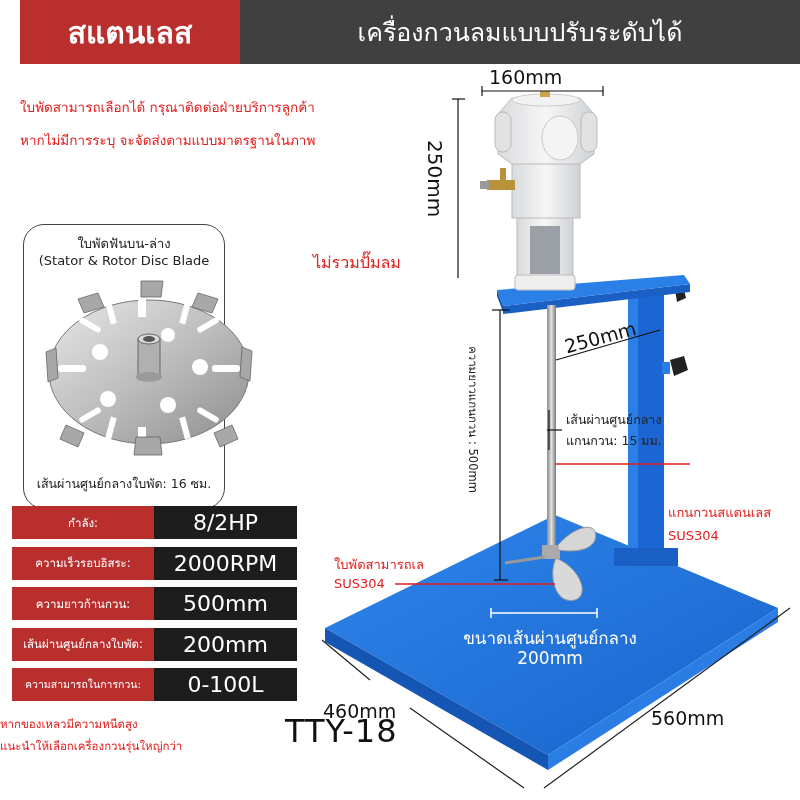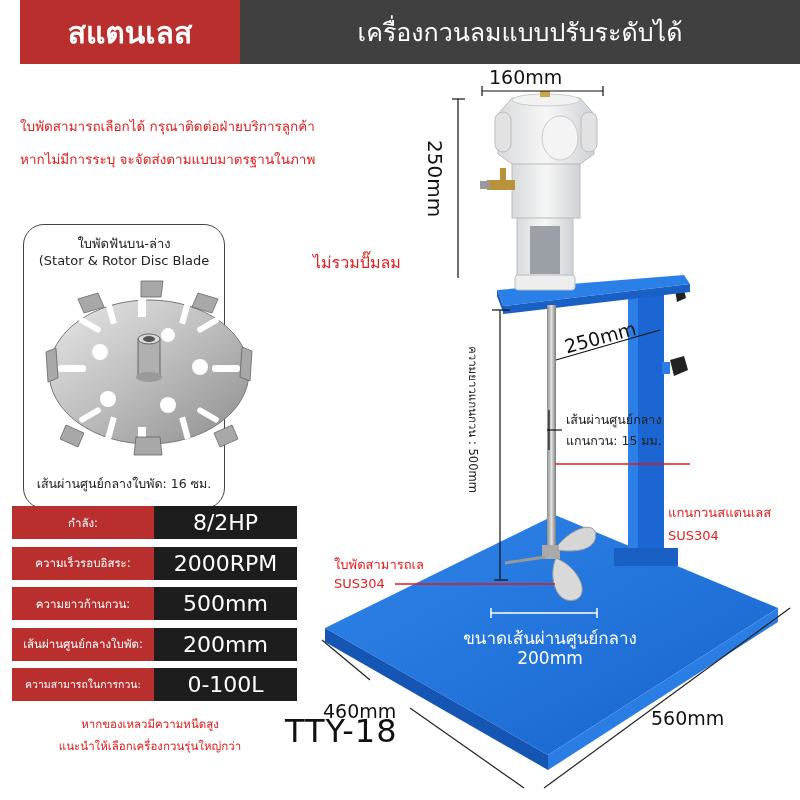--- a/index.html
+++ b/index.html
@@ -3,33 +3,33 @@
 <meta charset="utf-8">
 <style>
   * { box-sizing: border-box; margin: 0; padding: 0; }
   html, body { width: 800px; height: 800px; background: #ffffff; overflow: hidden; }
   body { position: relative; font-family: "DejaVu Sans", "Liberation Sans", sans-serif; color: #111; }
 
   .header { position: absolute; left: 0; top: 0; width: 800px; height: 64px; display: flex; }
   .header-left { width: 220px; height: 64px; background: #b82f2e; color: #fff; display: flex; align-items: center; justify-content: center; font-size: 30px; font-weight: bold; margin-left: 20px; }
   .header-right { flex: 1; height: 64px; background: #404040; color: #fff; display: flex; align-items: center; justify-content: center; font-size: 25px; }
 
-  .note-red { position: absolute; left: 20px; color: #e41d1d; font-size: 13.5px; white-space: nowrap; margin-top: 19px; }
+  .note-red { position: absolute; left: 20px; color: #e41d1d; font-size: 13.5px; white-space: nowrap; }
 
   .blade-card { position: absolute; left: 23px; top: 196px; width: 202px; height: 285px; border: 1.5px solid #444; border-radius: 21px; background: #fff; margin-top: 28px; }
   .blade-card .title { position: absolute; left: 0; width: 100%; text-align: center; font-size: 13px; color: #222; }
   .blade-card .caption { position: absolute; left: 0; width: 100%; text-align: center; font-size: 12.5px; color: #222; bottom: 14px; }
   .blade-img { position: absolute; left: 14px; top: 52px; width: 222px; height: 182px; }
 
   .specs { position: absolute; left: 12px; top: 506px; width: 285px; }
   .spec-row { display: flex; height: 33px; margin-bottom: 7.5px; }
   .spec-label { width: 142px; background: #b82f2e; color: #fff; font-size: 11.5px; display: flex; align-items: center; justify-content: center; white-space: nowrap; }
   .spec-value { flex: 1; background: #1d1d1d; color: #fff; font-size: 22px; display: flex; align-items: center; justify-content: center; }
 
-  .note-bottom { position: absolute; left: 0; width: 300px; text-align: center; color: #e41d1d; font-size: 11.5px; }
+  .note-bottom { position: absolute; left: 0; width: 300px; text-align: left; color: #e41d1d; font-size: 11.5px; }
 
   .model { position: absolute; left: 285px; top: 712px; font-size: 32px; color: #111; font-family: "DejaVu Sans", sans-serif; letter-spacing: 1px; }
 
   .dim { position: absolute; font-size: 19px; color: #111; white-space: nowrap; }
   .red-lbl { position: absolute; color: #e41d1d; font-size: 13px; line-height: 20px; white-space: nowrap; }
   .blk-lbl { position: absolute; color: #222; font-size: 12.5px; line-height: 20px; white-space: nowrap; }
   .white-lbl { position: absolute; color: #fff; font-size: 17px; text-align: center; white-space: nowrap; }
 
   .rot { position: absolute; transform-origin: left top; transform: rotate(90deg); white-space: nowrap; }
   .machine { position: absolute; left: 0; top: 0; width: 800px; height: 800px; }

